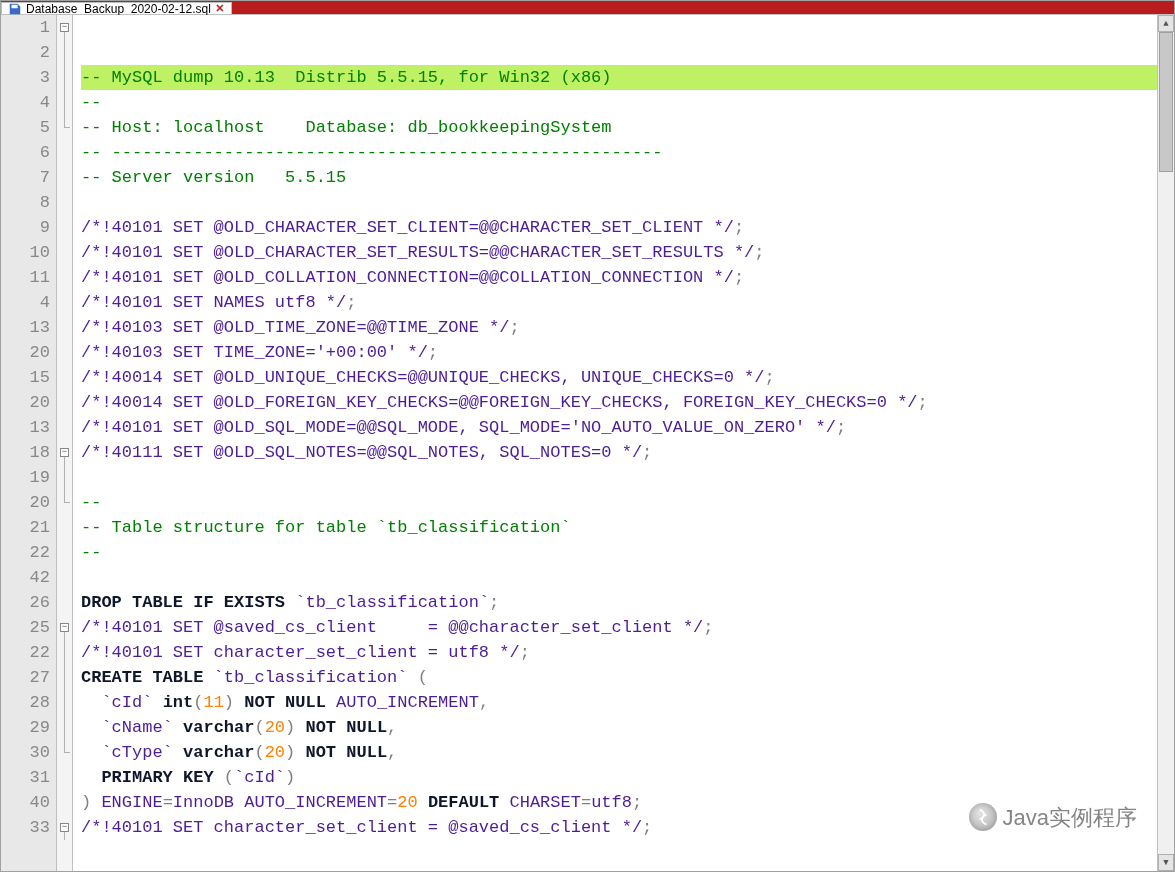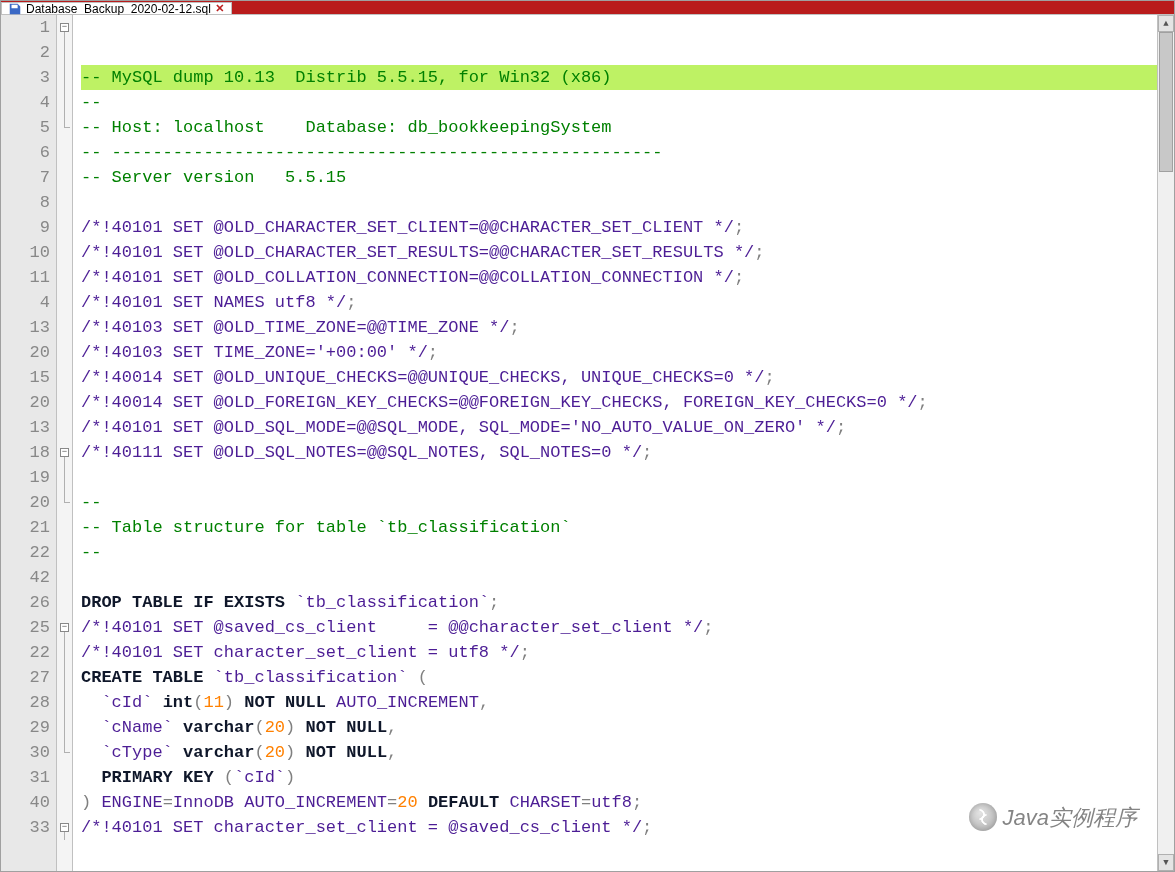--- a/index.html
+++ b/index.html
@@ -25,21 +25,21 @@
   .code .cl.current { background: #bef264; }
   .c-comment { color: #008000; }
   .c-default { color: #4c1d95; }
   .c-gray { color: #808080; }
   .c-keyword { color: #0f172a; font-weight: bold; }
   .c-number { color: #ff8000; }
   .scrollbar-v { width: 17px; background: #f0f0f0; border-left: 1px solid #c0c0c0; display: flex; flex-direction: column; }
   .scrollbar-v .sb-btn { height: 17px; background: #e4e4e4; border: 1px solid #b0b0b0; display: flex; align-items: center; justify-content: center; font-size: 9px; color: #555; }
   .scrollbar-v .sb-track { flex: 1; position: relative; }
   .scrollbar-v .sb-thumb { position: absolute; left: 1px; right: 1px; top: 0; height: 140px; background: #c8c8c8; border: 1px solid #a0a0a0; }
-  .watermark { position: absolute; right: 20px; bottom: 40px; font-family: "Microsoft YaHei", sans-serif; font-size: 22px; color: #666; opacity: 0.8; pointer-events: none; display: flex; align-items: center; gap: 6px; font-style: italic; }
+  .watermark { position: absolute; right: 20px; bottom: 40px; font-family: "Microsoft YaHei", sans-serif; font-size: 22px; color: #666; opacity: 0.8; pointer-events: none; display: flex; align-items: center; gap: 6px; }
   .watermark .wm-icon { width: 28px; height: 28px; border-radius: 50%; background: radial-gradient(circle at 40% 35%, #ddd, #999); position: relative; box-shadow: inset 0 0 6px rgba(0,0,0,0.3); }
   .watermark .wm-icon::before { content: ""; position: absolute; width: 7px; height: 7px; border: 2px solid #fff; border-radius: 50%; border-top-color: transparent; border-left-color: transparent; top: 6px; left: 5px; transform: rotate(-45deg); }
   .watermark .wm-icon::after { content: ""; position: absolute; width: 7px; height: 7px; border: 2px solid #fff; border-radius: 50%; border-bottom-color: transparent; border-right-color: transparent; bottom: 6px; right: 5px; transform: rotate(-45deg); }
 </style>
 </head>
 <body>
 
 <div class="window">
 
   <div class="tab-bar">

